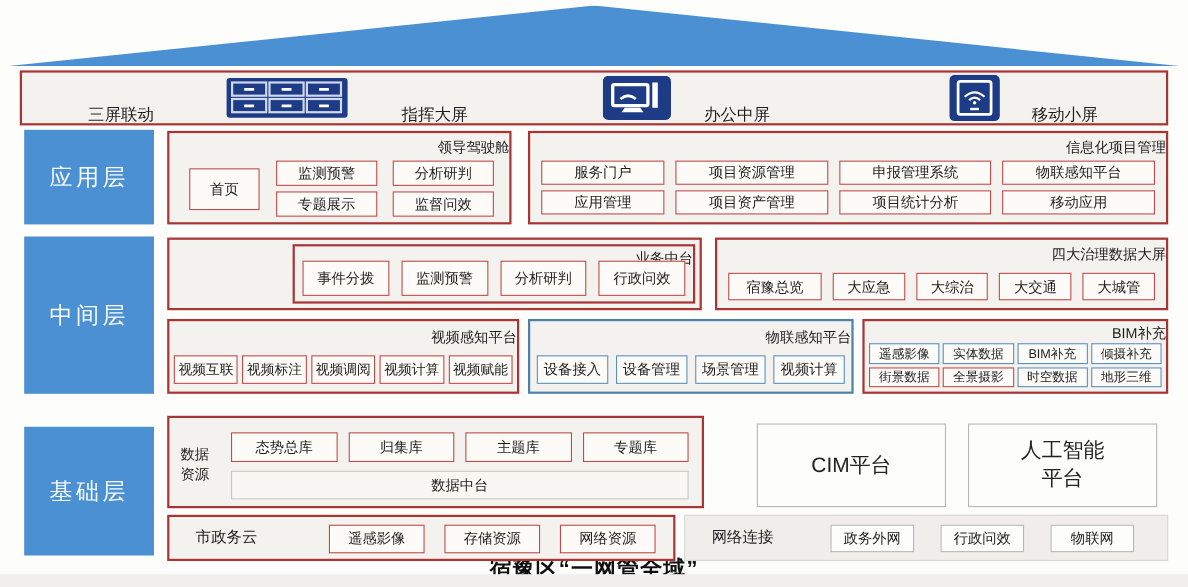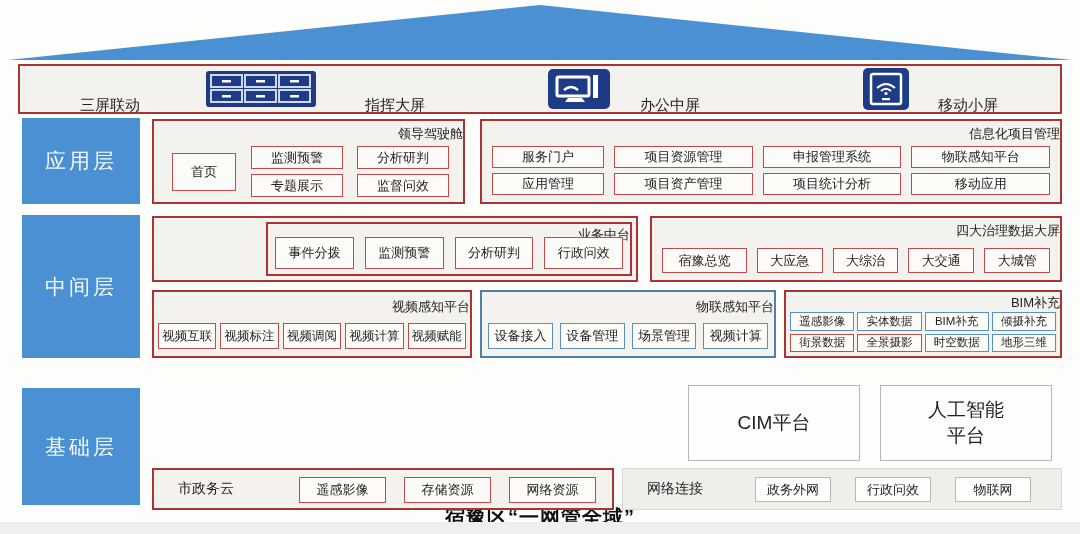--- a/index.html
+++ b/index.html
@@ -169,20 +169,30 @@
       <div class="box bblue" style="font-size:11.5px">实体数据</div>
       <div class="box bblue" style="font-size:11.5px">BIM补充</div>
       <div class="box bblue" style="font-size:11.5px">倾摄补充</div>
       <div class="box" style="font-size:11.5px">街景数据</div>
       <div class="box" style="font-size:11.5px">全景摄影</div>
       <div class="box bblue" style="font-size:11.5px">时空数据</div>
       <div class="box bblue" style="font-size:11.5px">地形三维</div>
     </div>
   </div>
 
+  <div class="grp" style="left:152px;top:378px;width:488px;height:84px">
+    <div class="side-text" style="left:10px;top:24px;width:30px">数据资源</div>
+    <div class="flexrow" style="left:56px;right:12px;top:13px;height:27px;gap:10px">
+      <div class="box">态势总库</div>
+      <div class="box">归集库</div>
+      <div class="box">主题库</div>
+      <div class="box">专题库</div>
+    </div>
+    <div class="box abs bgray" style="left:56px;right:12px;top:48px;height:26px;background:#f8f7f4;border-width:1px;border-color:#c9c7c1">数据中台</div>
+  </div>
 
   <div class="bigbox" style="left:688px;top:385px;width:172px;height:76px">CIM平台</div>
   <div class="bigbox" style="left:880px;top:385px;width:172px;height:76px">
     <span style="display:inline-block;width:84px;line-height:1.35">人工智能平台</span>
   </div>
 
   <div class="grp" style="left:152px;top:468px;width:462px;height:42px">
     <span class="abs" style="left:24px;top:50%;transform:translateY(-50%);font-size:14px">市政务云</span>
     <div class="flexrow" style="left:145px;right:16px;top:7px;height:26px;gap:18px">
       <div class="box">遥感影像</div>

